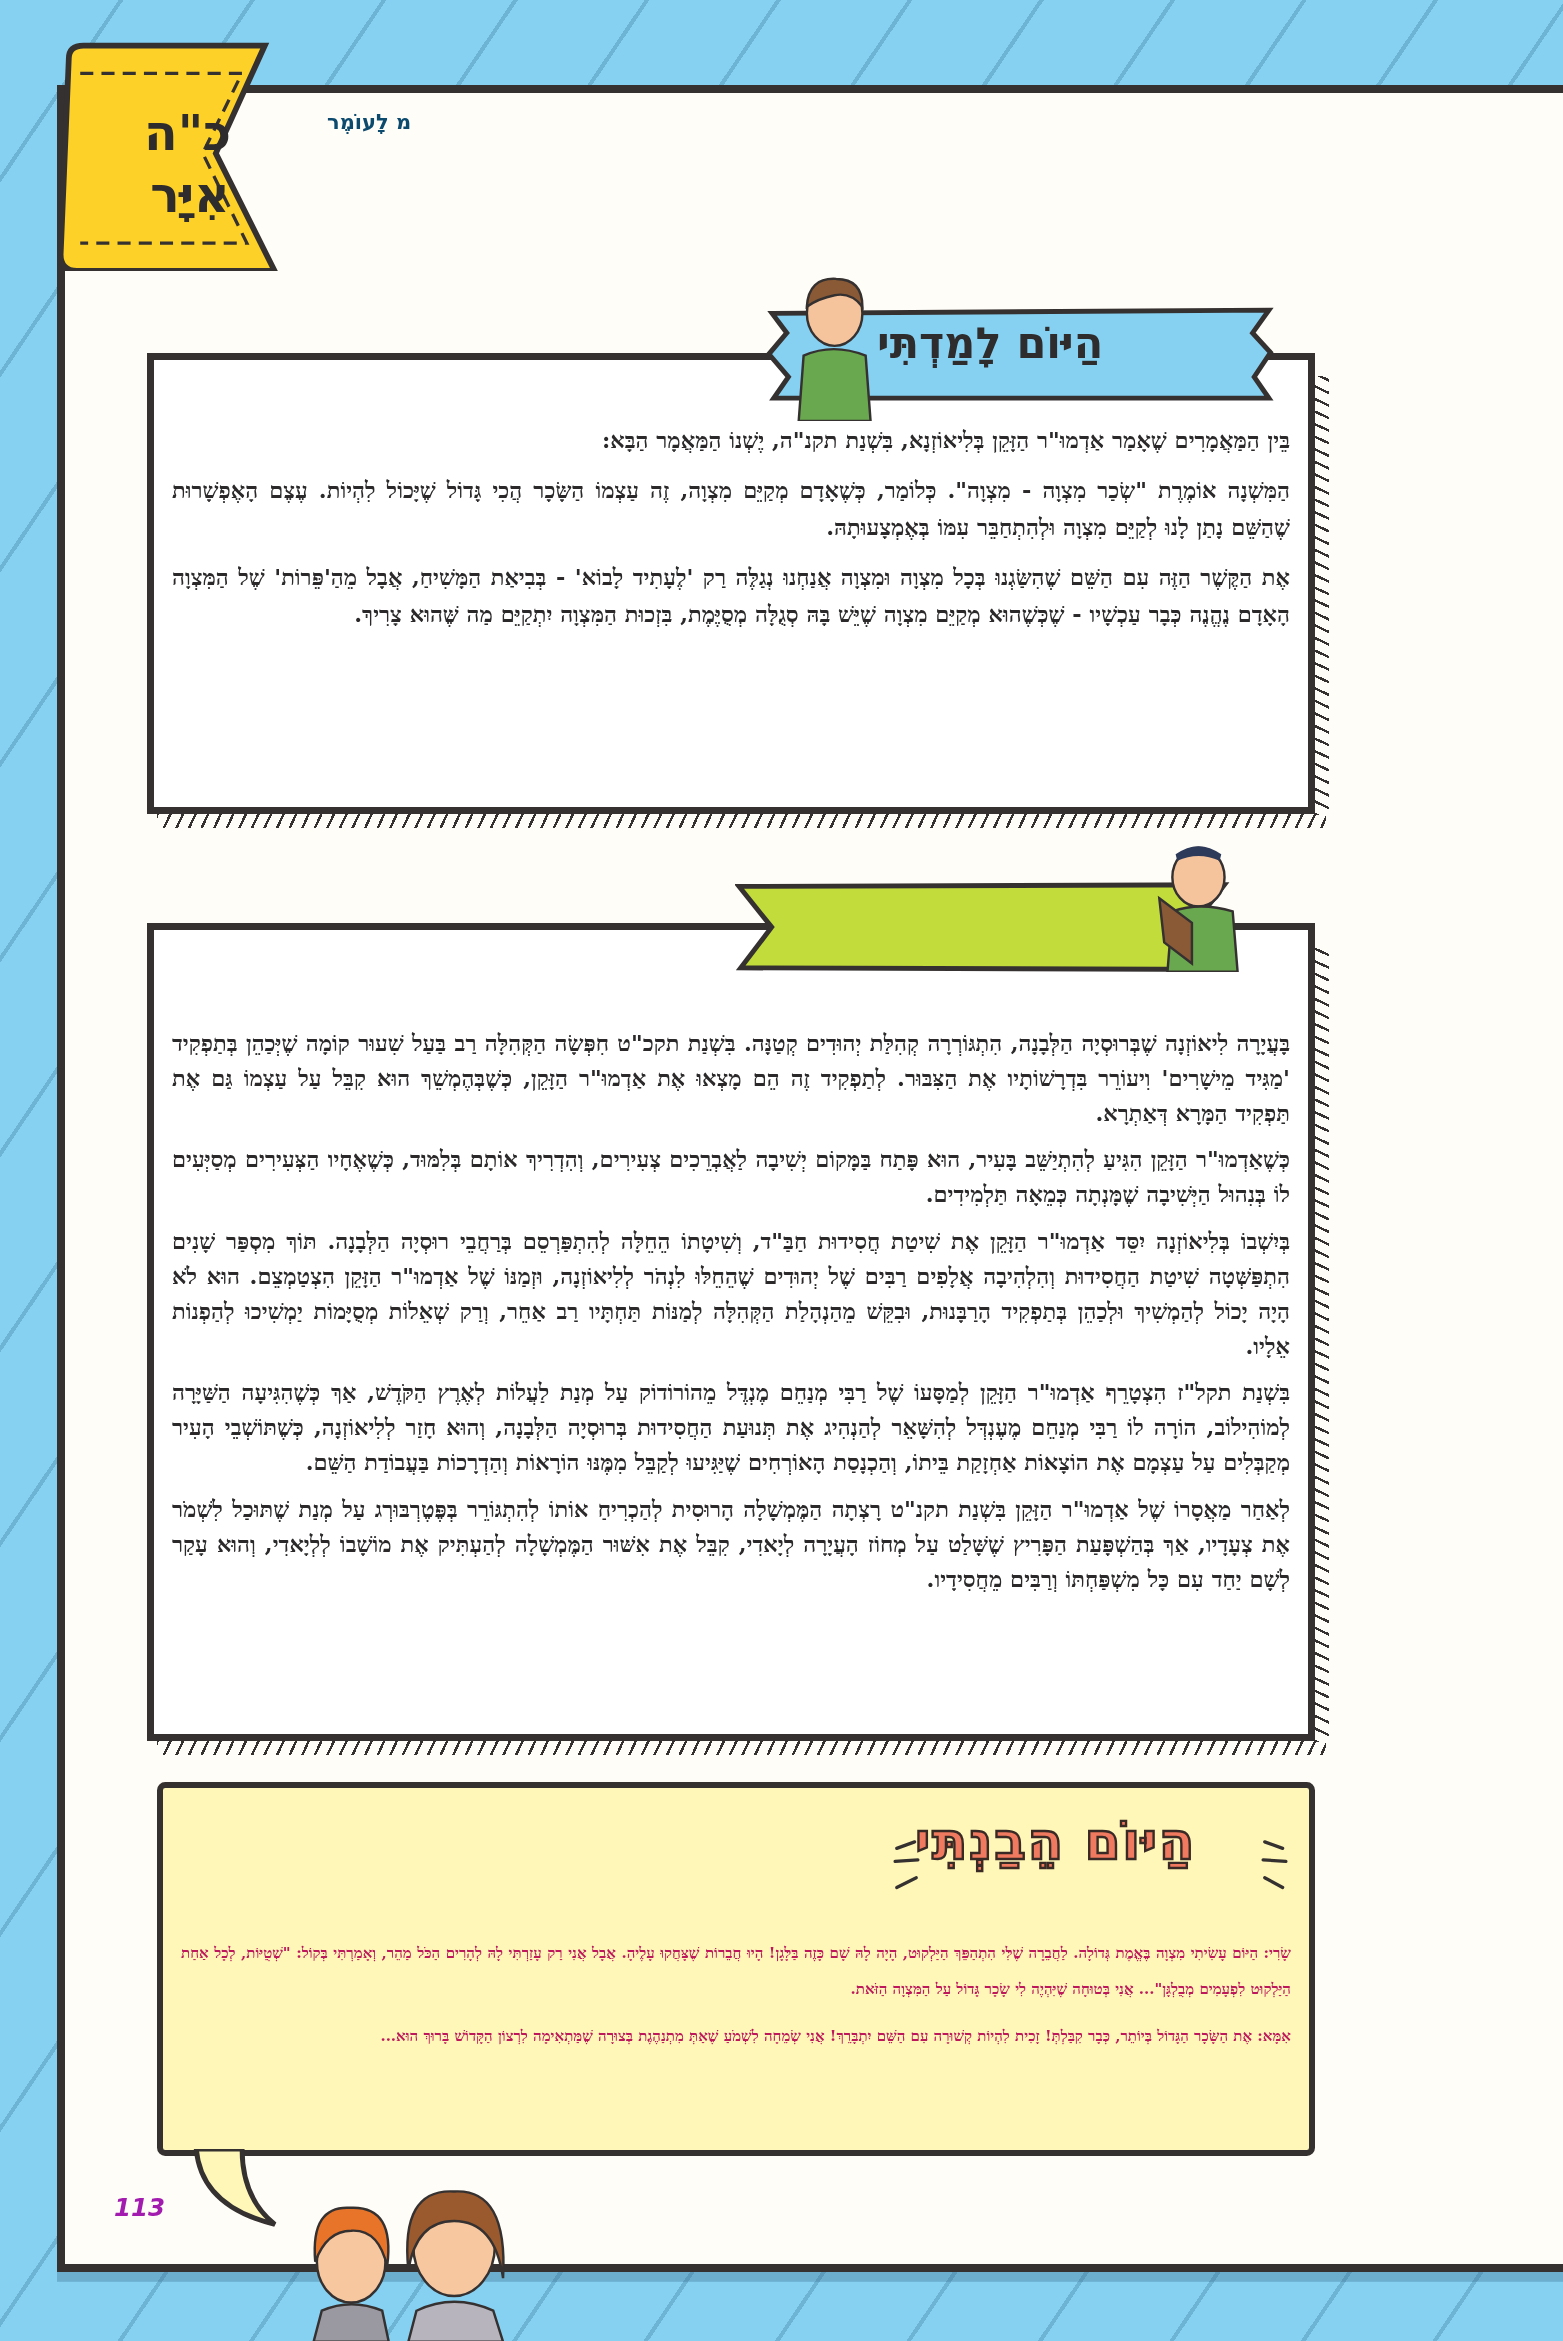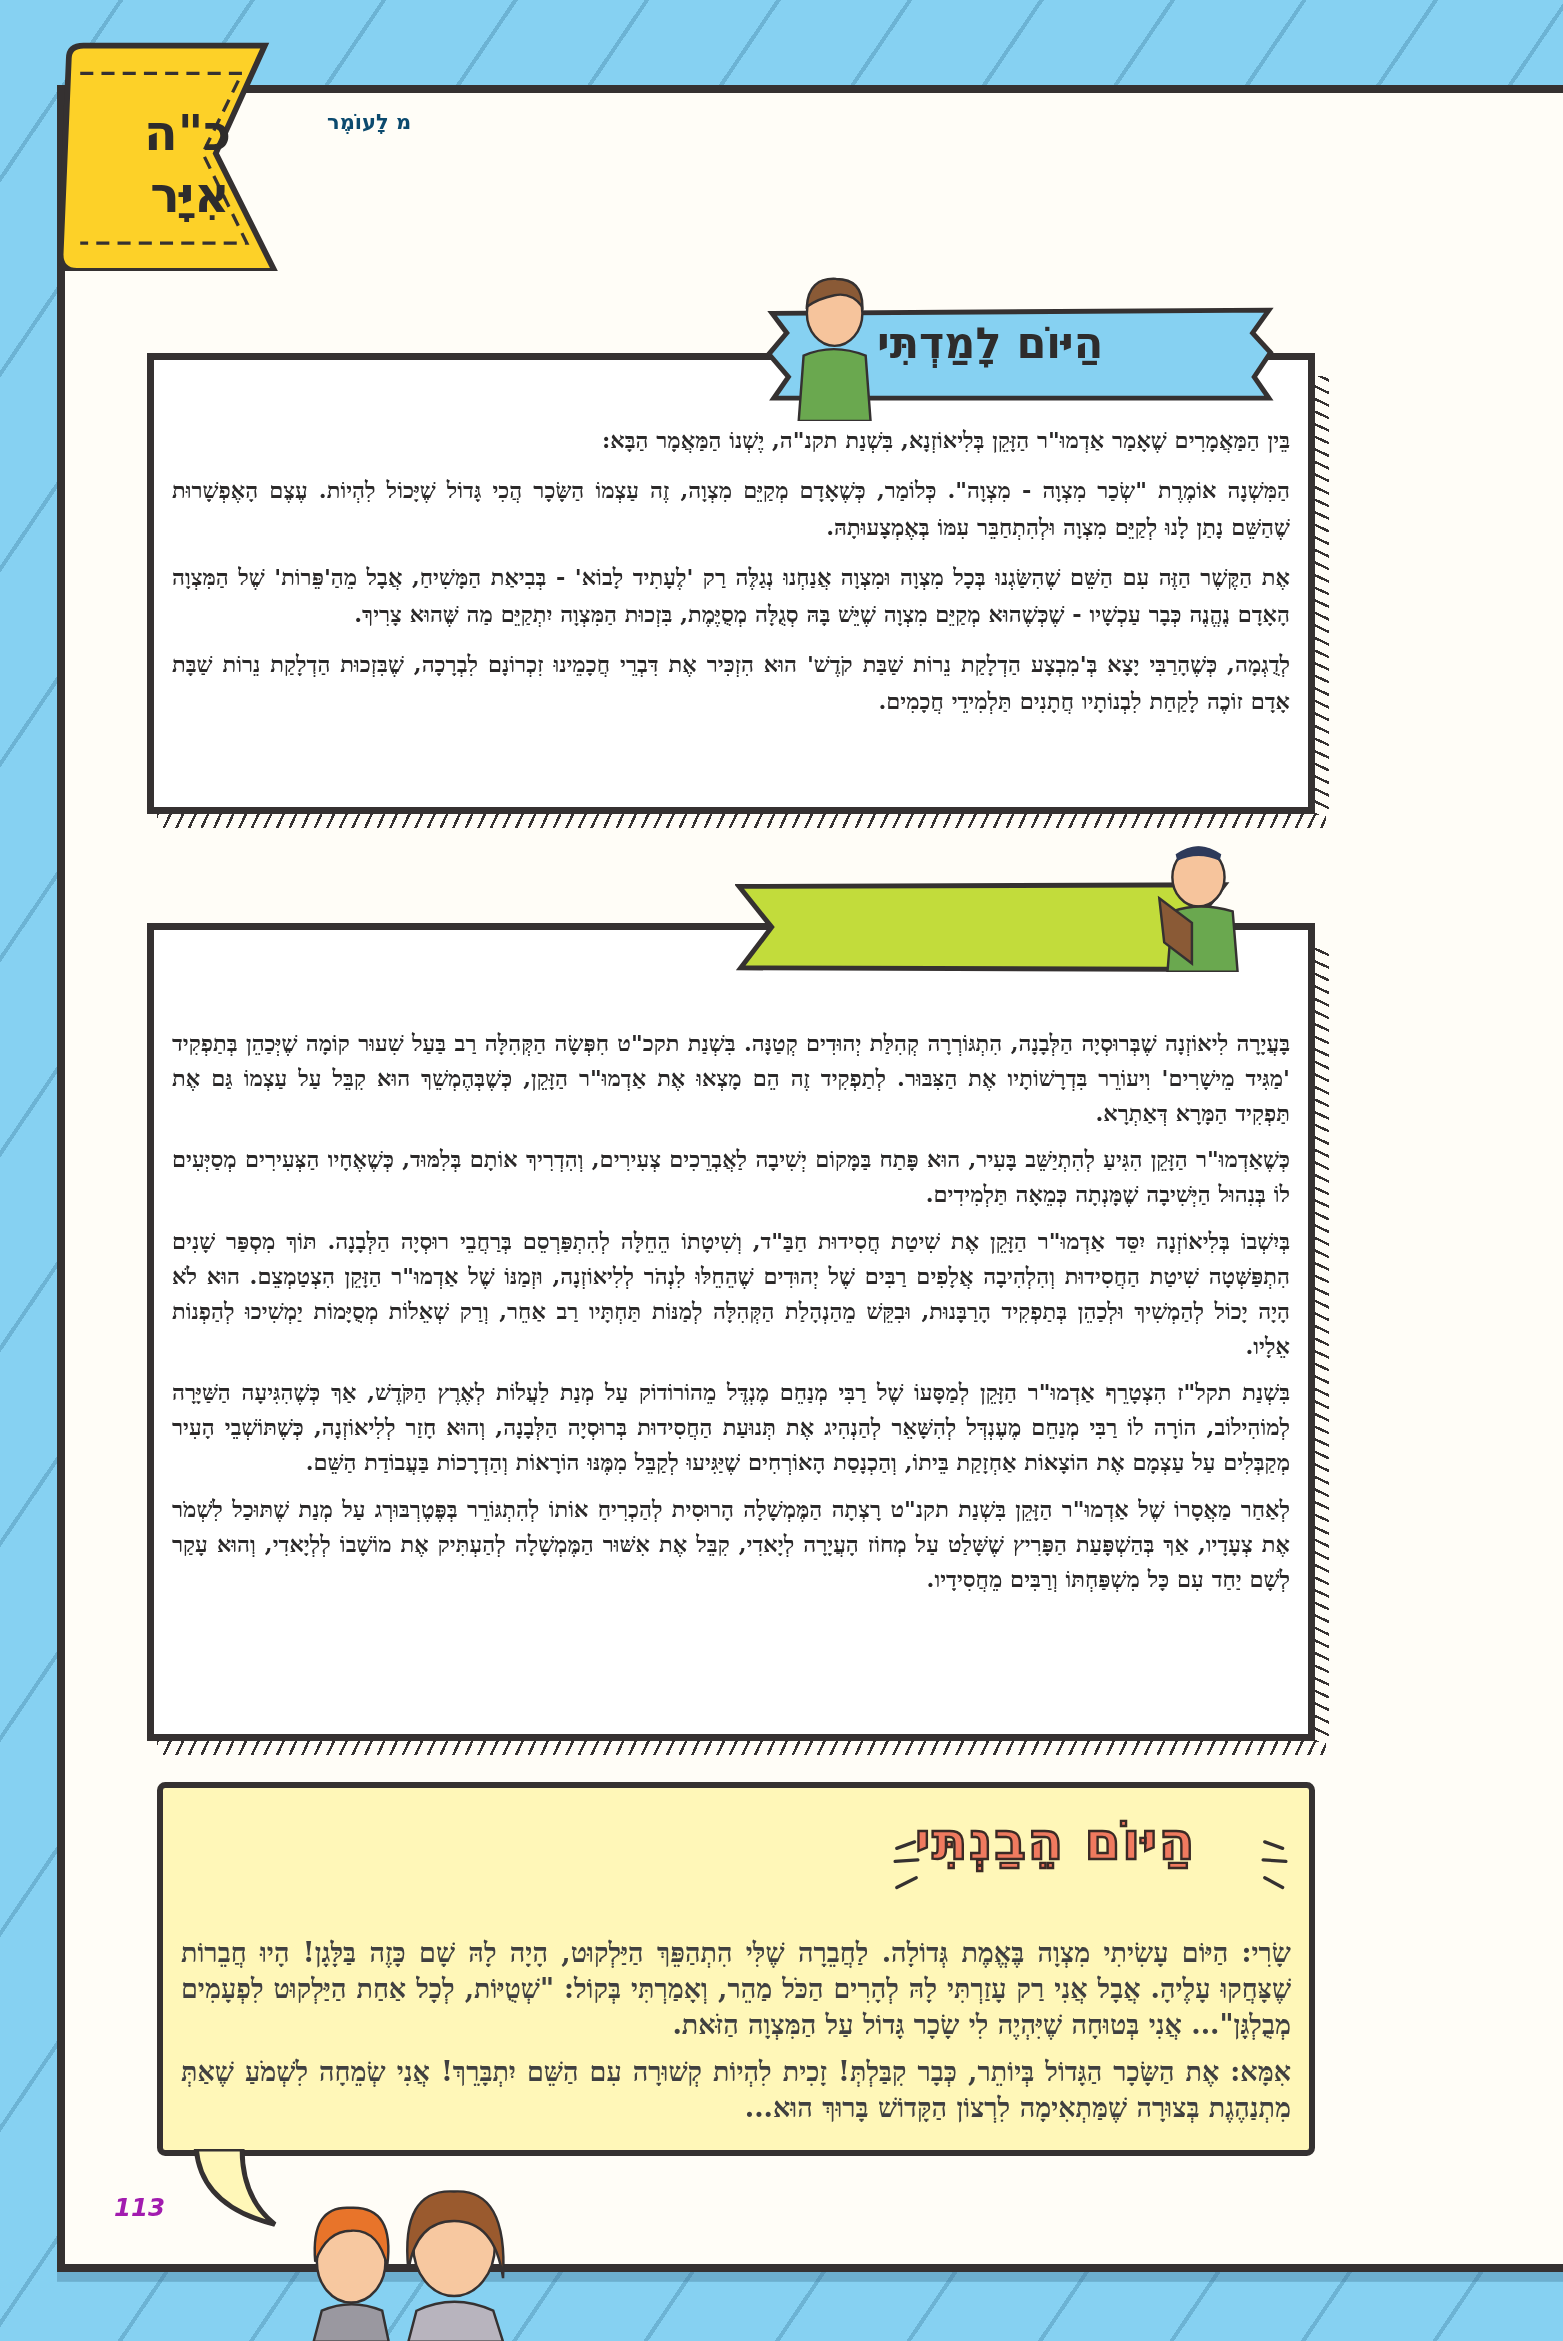--- a/index.html
+++ b/index.html
@@ -47,21 +47,21 @@
   .banner-title{
     position:absolute;direction:rtl;font-family:"DejaVu Sans","Liberation Sans",sans-serif;font-weight:bold;
     font-size:43px;color:#2e2c2c;white-space:nowrap;
   }
   .bubble{
     position:absolute;left:157px;top:1782px;width:1158px;height:374px;
     background:#fff7b8;border:6.5px solid #353131;border-radius:8.2px;box-sizing:border-box;
     direction:rtl;text-align:justify;padding:147px 18px 8.2px 18px;
   }
   .bubble-tail{position:absolute;left:193px;top:2149px;}
-  .bubble p{margin:0 0 11.4px 0;font-size:27px;line-height:36px;font-weight:bold;color:#404040;}
+  .bubble p{margin:0 0 11.4px 0;font-size:15px;line-height:36px;font-weight:bold;color:#be185d;}
   .speaker{font-weight:bold;}
   .bubble-title{
     position:absolute;left:915px;top:1811px;direction:rtl;
     font-family:"DejaVu Sans","Liberation Sans",sans-serif;font-weight:bold;font-size:52px;color:#f07a5f;
     -webkit-text-stroke:2.4px #3a2a25;letter-spacing:1.6px;
   }
   .sparks{position:absolute;}
   .page-num{
     position:absolute;left:114px;top:2193px;font-family:"DejaVu Sans","Liberation Sans",sans-serif;
     font-size:24.5px;font-style:italic;font-weight:bold;color:#a21caf;
@@ -83,21 +83,20 @@
     <div>כ"ה</div>
     <div>אִיָּר</div>
   </div>
 </div>
 <div class="omer">מ לָעוֹמֶר</div>
 
 <div class="box box1">
   <p>בֵּין הַמַּאֲמָרִים שֶׁאָמַר אַדְמוּ"ר הַזָּקֵן בְּלִיאוֹזְנָא, בִּשְׁנַת תקנ"ה, יֶשְׁנוֹ הַמַּאֲמָר הַבָּא:</p>
   <p>הַמִּשְׁנָה אוֹמֶרֶת "שְׂכַר מִצְוָה - מִצְוָה". כְּלוֹמַר, כְּשֶׁאָדָם מְקַיֵּם מִצְוָה, זֶה עַצְמוֹ הַשָּׂכָר הֲכִי גָּדוֹל שֶׁיָּכוֹל לִהְיוֹת. עֶצֶם הָאֶפְשָׁרוּת שֶׁהַשֵּׁם נָתַן לָנוּ לְקַיֵּם מִצְוָה וּלְהִתְחַבֵּר עִמּוֹ בְּאֶמְצָעוּתָהּ.</p>
   <p>אֶת הַקֶּשֶׁר הַזֶּה עִם הַשֵּׁם שֶׁהִשַּׂגְנוּ בְּכָל מִצְוָה וּמִצְוָה אֲנַחְנוּ נְגַלֶּה רַק 'לֶעָתִיד לָבוֹא' - בְּבִיאַת הַמָּשִׁיחַ, אֲבָל מֵהַ'פֵּרוֹת' שֶׁל הַמִּצְוָה הָאָדָם נֶהֱנֶה כְּבָר עַכְשָׁיו - שֶׁכְּשֶׁהוּא מְקַיֵּם מִצְוָה שֶׁיֵּשׁ בָּהּ סְגֻלָּה מְסֻיֶּמֶת, בִּזְכוּת הַמִּצְוָה יִתְקַיֵּם מַה שֶּׁהוּא צָרִיךְ.</p>
-  <p>לְדֻגְמָה, כְּשֶׁהָרַבִּי יָצָא בְּ'מִבְצָע הַדְלָקַת נֵרוֹת שַׁבַּת קֹדֶשׁ' הוּא הִזְכִּיר אֶת דִּבְרֵי חֲכָמֵינוּ זִכְרוֹנָם לִבְרָכָה, שֶׁבִּזְכוּת הַדְלָקַת נֵרוֹת שַׁבָּת אָדָם זוֹכֶה לָקַחַת לִבְנוֹתָיו חֲתָנִים תַּלְמִידֵי חֲכָמִים.</p>
 </div>
 <div class="banner" style="left:755px;top:302px;width:531px;height:114px;">
   <svg width="531" height="114" viewBox="0 0 650 140">
     <path d="M20 14 L630 10 L610 38 L632 62 L612 92 L630 118 L22 118 L40 92 L16 64 L38 38 Z" fill="#86d1f2" stroke="#353131" stroke-width="6"></path>
   </svg>
   <div class="banner-title" style="left:122px;top:16.3px;">הַיּוֹם לָמַדְתִּי</div>
 </div>
 <svg class="kid" style="left:784px;top:274px;" width="98" height="147" viewBox="0 0 120 180">
   <ellipse cx="62" cy="48" rx="34" ry="40" fill="#f6c49c" stroke="#353131" stroke-width="3"></ellipse>
   <path d="M28 40 Q30 4 64 6 Q96 6 96 40 Q82 22 62 26 Q42 30 28 40Z" fill="#8a5a36" stroke="#353131" stroke-width="3"></path>

